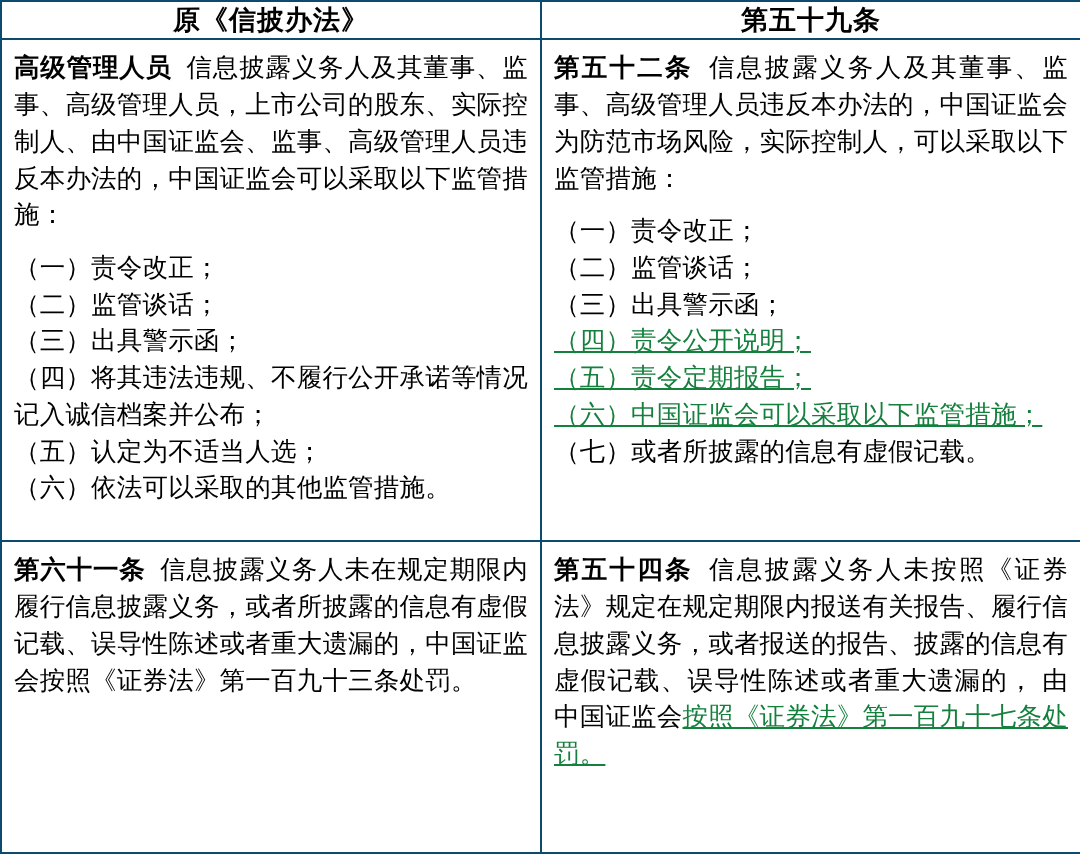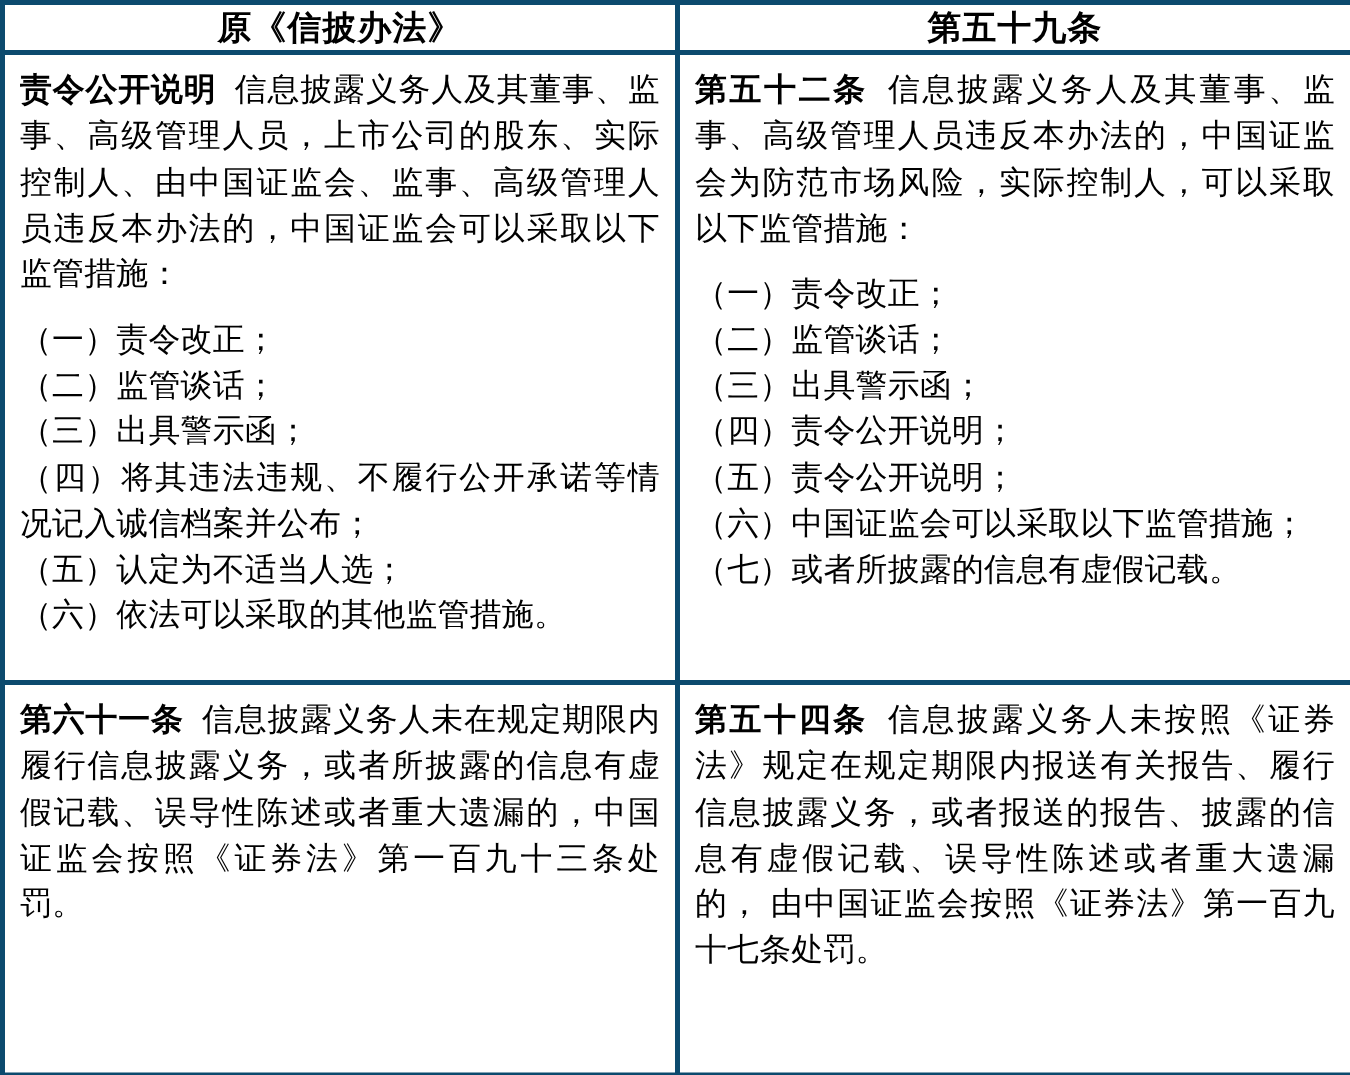--- a/index.html
+++ b/index.html
@@ -13,21 +13,21 @@
     font-family: "Liberation Serif", "DejaVu Serif", serif;
     color: #000000;
     overflow: hidden;
   }
   .doc-table {
     width: 1080px;
     border-collapse: collapse;
     table-layout: fixed;
   }
   .doc-table td, .doc-table th {
-    border: 4px solid #0c4a6e;
+    border: 2px solid #0c4a6e;
     vertical-align: top;
     padding: 0;
   }
   .col-left { width: 540px; }
   .col-right { width: 540px; }
 
   .header-cell {
     text-align: center;
     font-size: 27px;
     font-weight: bold;
@@ -46,21 +46,22 @@
     margin: 0;
     text-indent: 0;
   }
   .para + .para { margin-top: 0px; }
   .gap { height: 16px; }
   .art-label {
     font-weight: bold;
   }
   .sp { display: inline-block; width: 14px; }
   .red {
-    color: #000000;
+    color: #15803d;
+    text-decoration: underline;
   }
   .row-top td { height: 500px; }
   .row-bottom td { height: 310px; }
 </style>
 </head>
 <body>
 
 <table class="doc-table">
   <colgroup>
     <col class="col-left">
@@ -70,42 +71,42 @@
     <tr>
       <th class="header-cell">原《信披办法》</th>
       <th class="header-cell">第五十九条</th>
     </tr>
   </thead>
   <tbody>
     <tr class="row-top">
       <td>
         <div class="cell-body">
           <p class="para">
-            <span class="art-label">责令公开说明</span><span class="sp"></span><span>信息披露义务人及其董事、监事、高级管理人员，上市公司的股东、实际控制人、由中国证监会、监事、高级管理人员违反本办法的，中国证监会可以采取以下监管措施：</span>
+            <span class="art-label">高级管理人员</span><span class="sp"></span><span>信息披露义务人及其董事、监事、高级管理人员，上市公司的股东、实际控制人、由中国证监会、监事、高级管理人员违反本办法的，中国证监会可以采取以下监管措施：</span>
           </p>
           <div class="gap"></div>
           <p class="para">（一）责令改正；</p>
           <p class="para">（二）监管谈话；</p>
           <p class="para">（三）出具警示函；</p>
           <p class="para">（四）将其违法违规、不履行公开承诺等情况记入诚信档案并公布；</p>
           <p class="para">（五）认定为不适当人选；</p>
           <p class="para">（六）依法可以采取的其他监管措施。</p>
         </div>
       </td>
       <td>
         <div class="cell-body">
           <p class="para">
             <span class="art-label">第五十二条</span><span class="sp"></span><span>信息披露义务人及其董事、监事、高级管理人员违反本办法的，中国证监会为防范市场风险，实际控制人，可以采取以下监管措施：</span>
           </p>
           <div class="gap"></div>
           <p class="para">（一）责令改正；</p>
           <p class="para">（二）监管谈话；</p>
           <p class="para">（三）出具警示函；</p>
           <p class="para red">（四）责令公开说明；</p>
-          <p class="para red">（五）责令公开说明；</p>
+          <p class="para red">（五）责令定期报告；</p>
           <p class="para red">（六）中国证监会可以采取以下监管措施；</p>
           <p class="para">（七）或者所披露的信息有虚假记载。</p>
         </div>
       </td>
     </tr>
     <tr class="row-bottom">
       <td>
         <div class="cell-body">
           <p class="para">
             <span class="art-label">第六十一条</span><span class="sp"></span><span>信息披露义务人未在规定期限内履行信息披露义务，或者所披露的信息有虚假记载、误导性陈述或者重大遗漏的，中国证监会按照《证券法》第一百九十三条处罚。</span>

